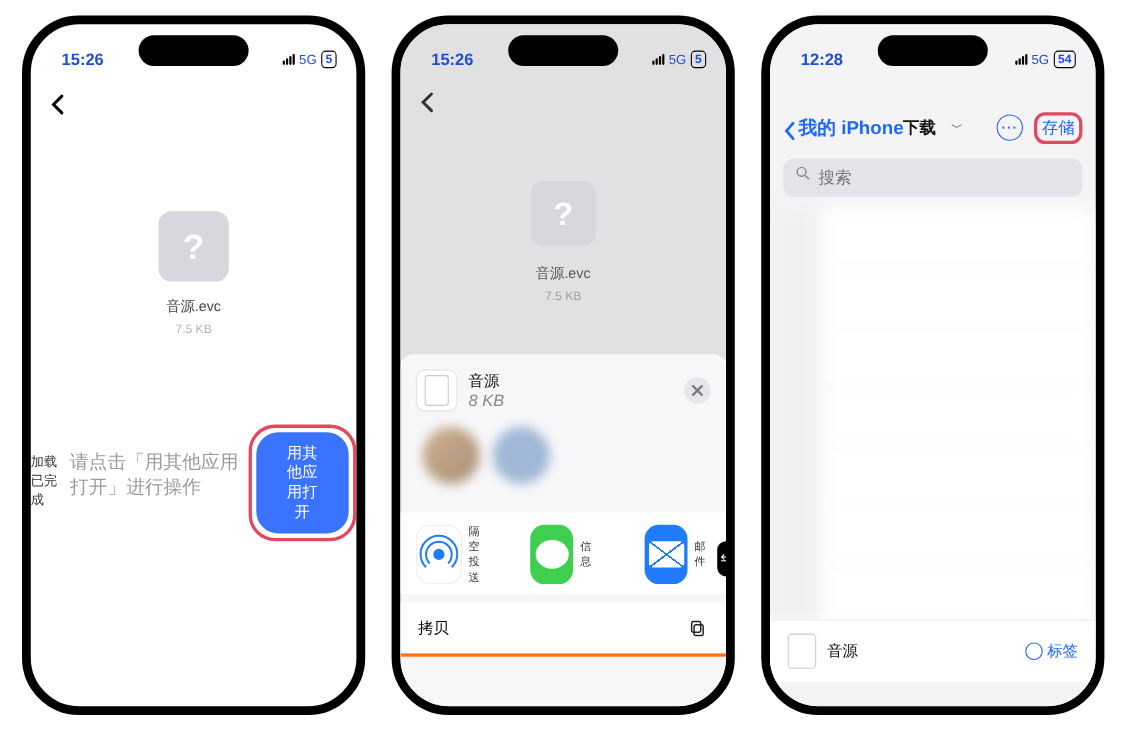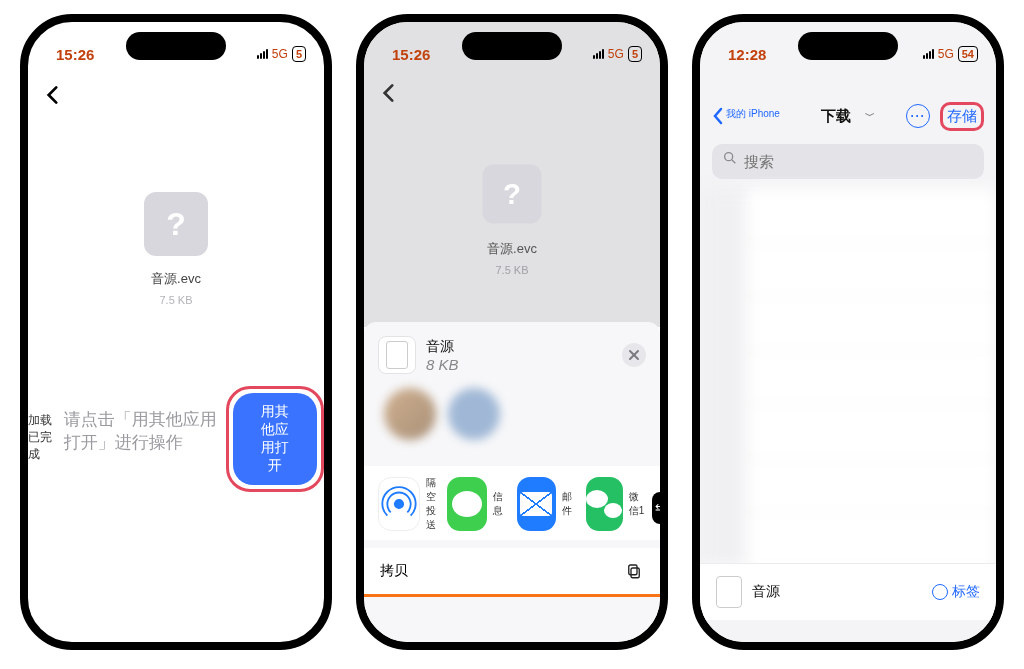--- a/index.html
+++ b/index.html
@@ -66,21 +66,21 @@
   .sb-signal i:nth-child(4){height:10px}
   .sb-batt {
     display:inline-block;
     padding:0 3px;
     border:1px solid #000;
     border-radius:4px;
     font-size:11px;
     font-weight: 700;
     line-height:14px;
   }
-  .phone.light .statusbar { color:#c2410c; }
+  .phone.light .statusbar { color:#1d4ed8; }
 
   
   .p1-body {
     position:absolute; inset:0;
     padding-top: 60px;
     display:flex; flex-direction:column;
   }
   .nav-back {
     position:absolute; top:60px; left:12px;
     width:26px;height:26px;
@@ -251,23 +251,23 @@
   }
   .p3-nav {
     height: 40px;
     display:flex; align-items:center;
     padding: 0 12px;
     position:relative;
     margin-top:24px;
   }
   .p3-back {
     color:#1f68ff;
-    font-size:10px;
-    font-weight:400;
-    display:flex;align-items:flex-start;gap:2px;
+    font-size:17px;
+    font-weight:700;
+    display:flex;align-items:flex-end;gap:2px;
   }
   .p3-title {
     position:absolute; left:50%; transform:translateX(-50%);
     font-size:15px; font-weight:600; color:#111;
     display:flex;align-items:center;gap:14px;
   }
   .p3-title .chev { font-size:10px; color:#888;}
   .p3-right {
     margin-left:auto;
     display:flex;align-items:center;gap:10px;
@@ -436,26 +436,20 @@
                 <div class="bubble"></div>
               </div>
             <div class="lbl">信息</div>
           </div>
           <div class="app">
             <div class="ic ic-mail">
                 <div class="env"></div>
               </div>
             <div class="lbl">邮件</div>
           </div>
-          <div class="app">
-            <div class="ic ic-wechat">
-                <div class="wx"></div>
-              </div>
-            <div class="lbl">微信1</div>
-          </div>
         </div>
         <div class="sheet-actions">
           <div class="act">
             <span>拷贝</span>
             <span class="ai">
               <svg viewBox="0 0 24 24" width="18" height="18" fill="none" stroke="currentColor" stroke-width="1.8">
                   <rect x="8" y="8" width="11" height="13" rx="2"></rect>
                   <rect x="5" y="4" width="11" height="13" rx="2"></rect>
                 </svg>
             </span>

